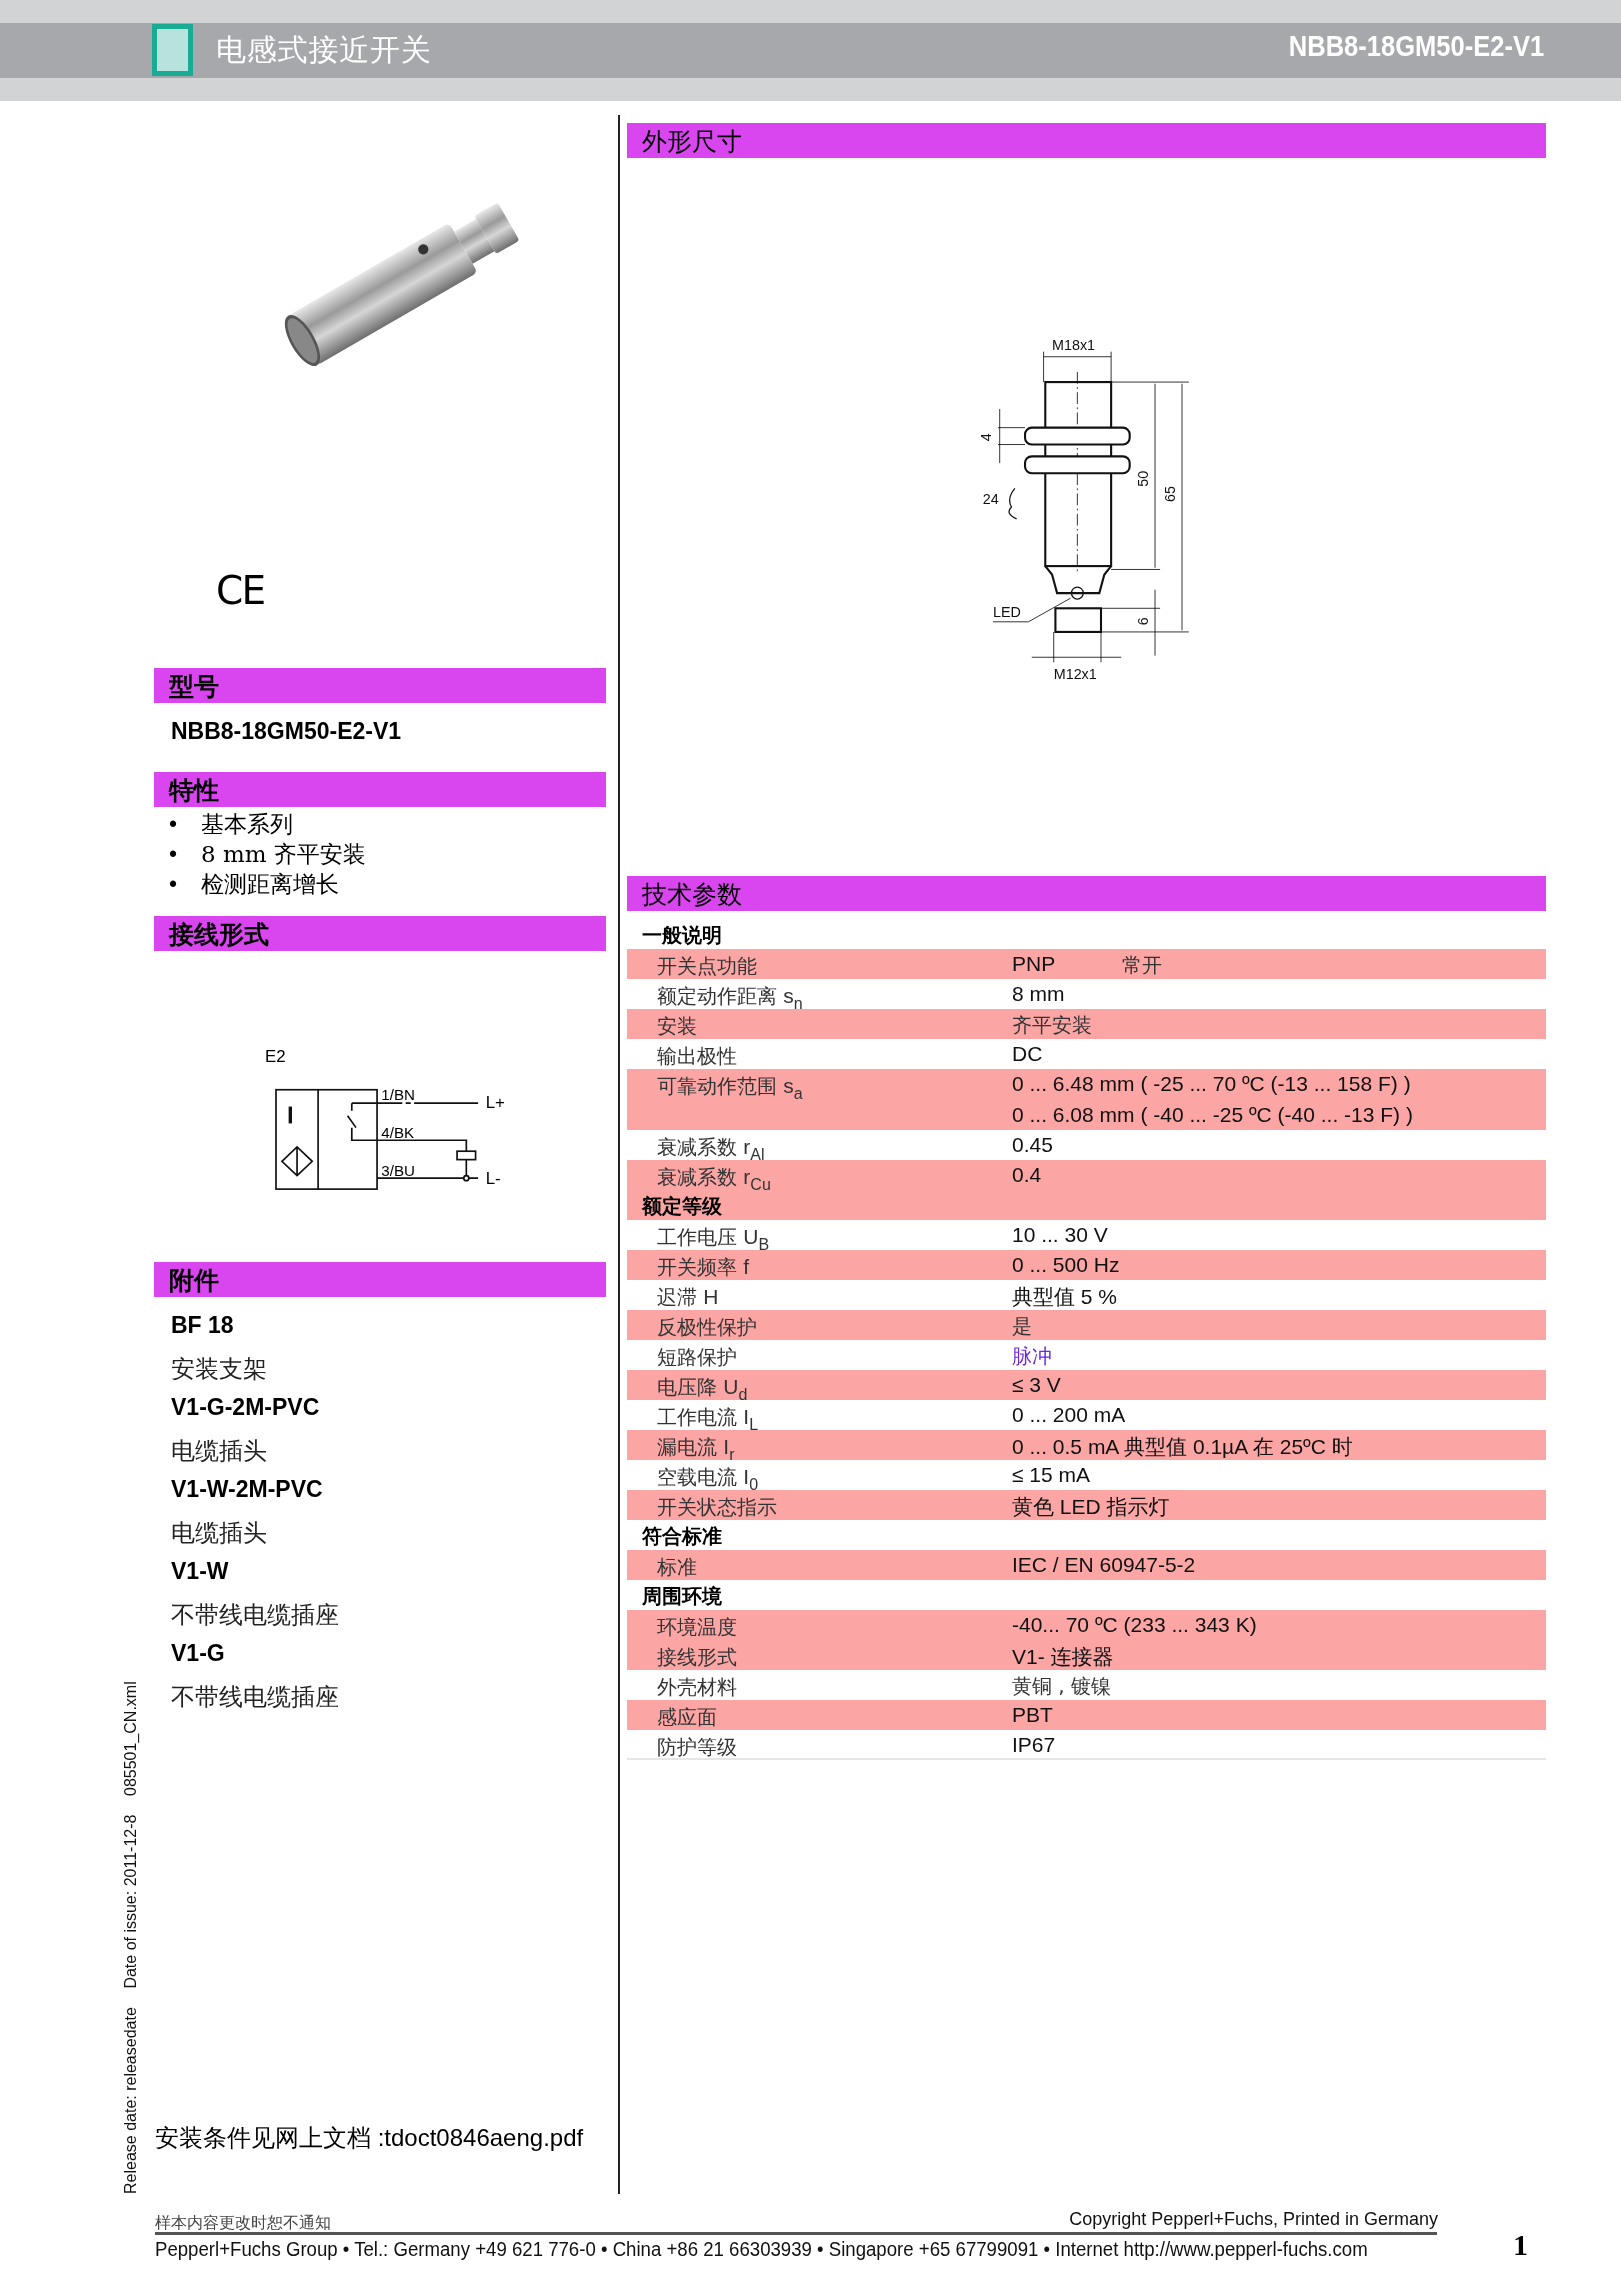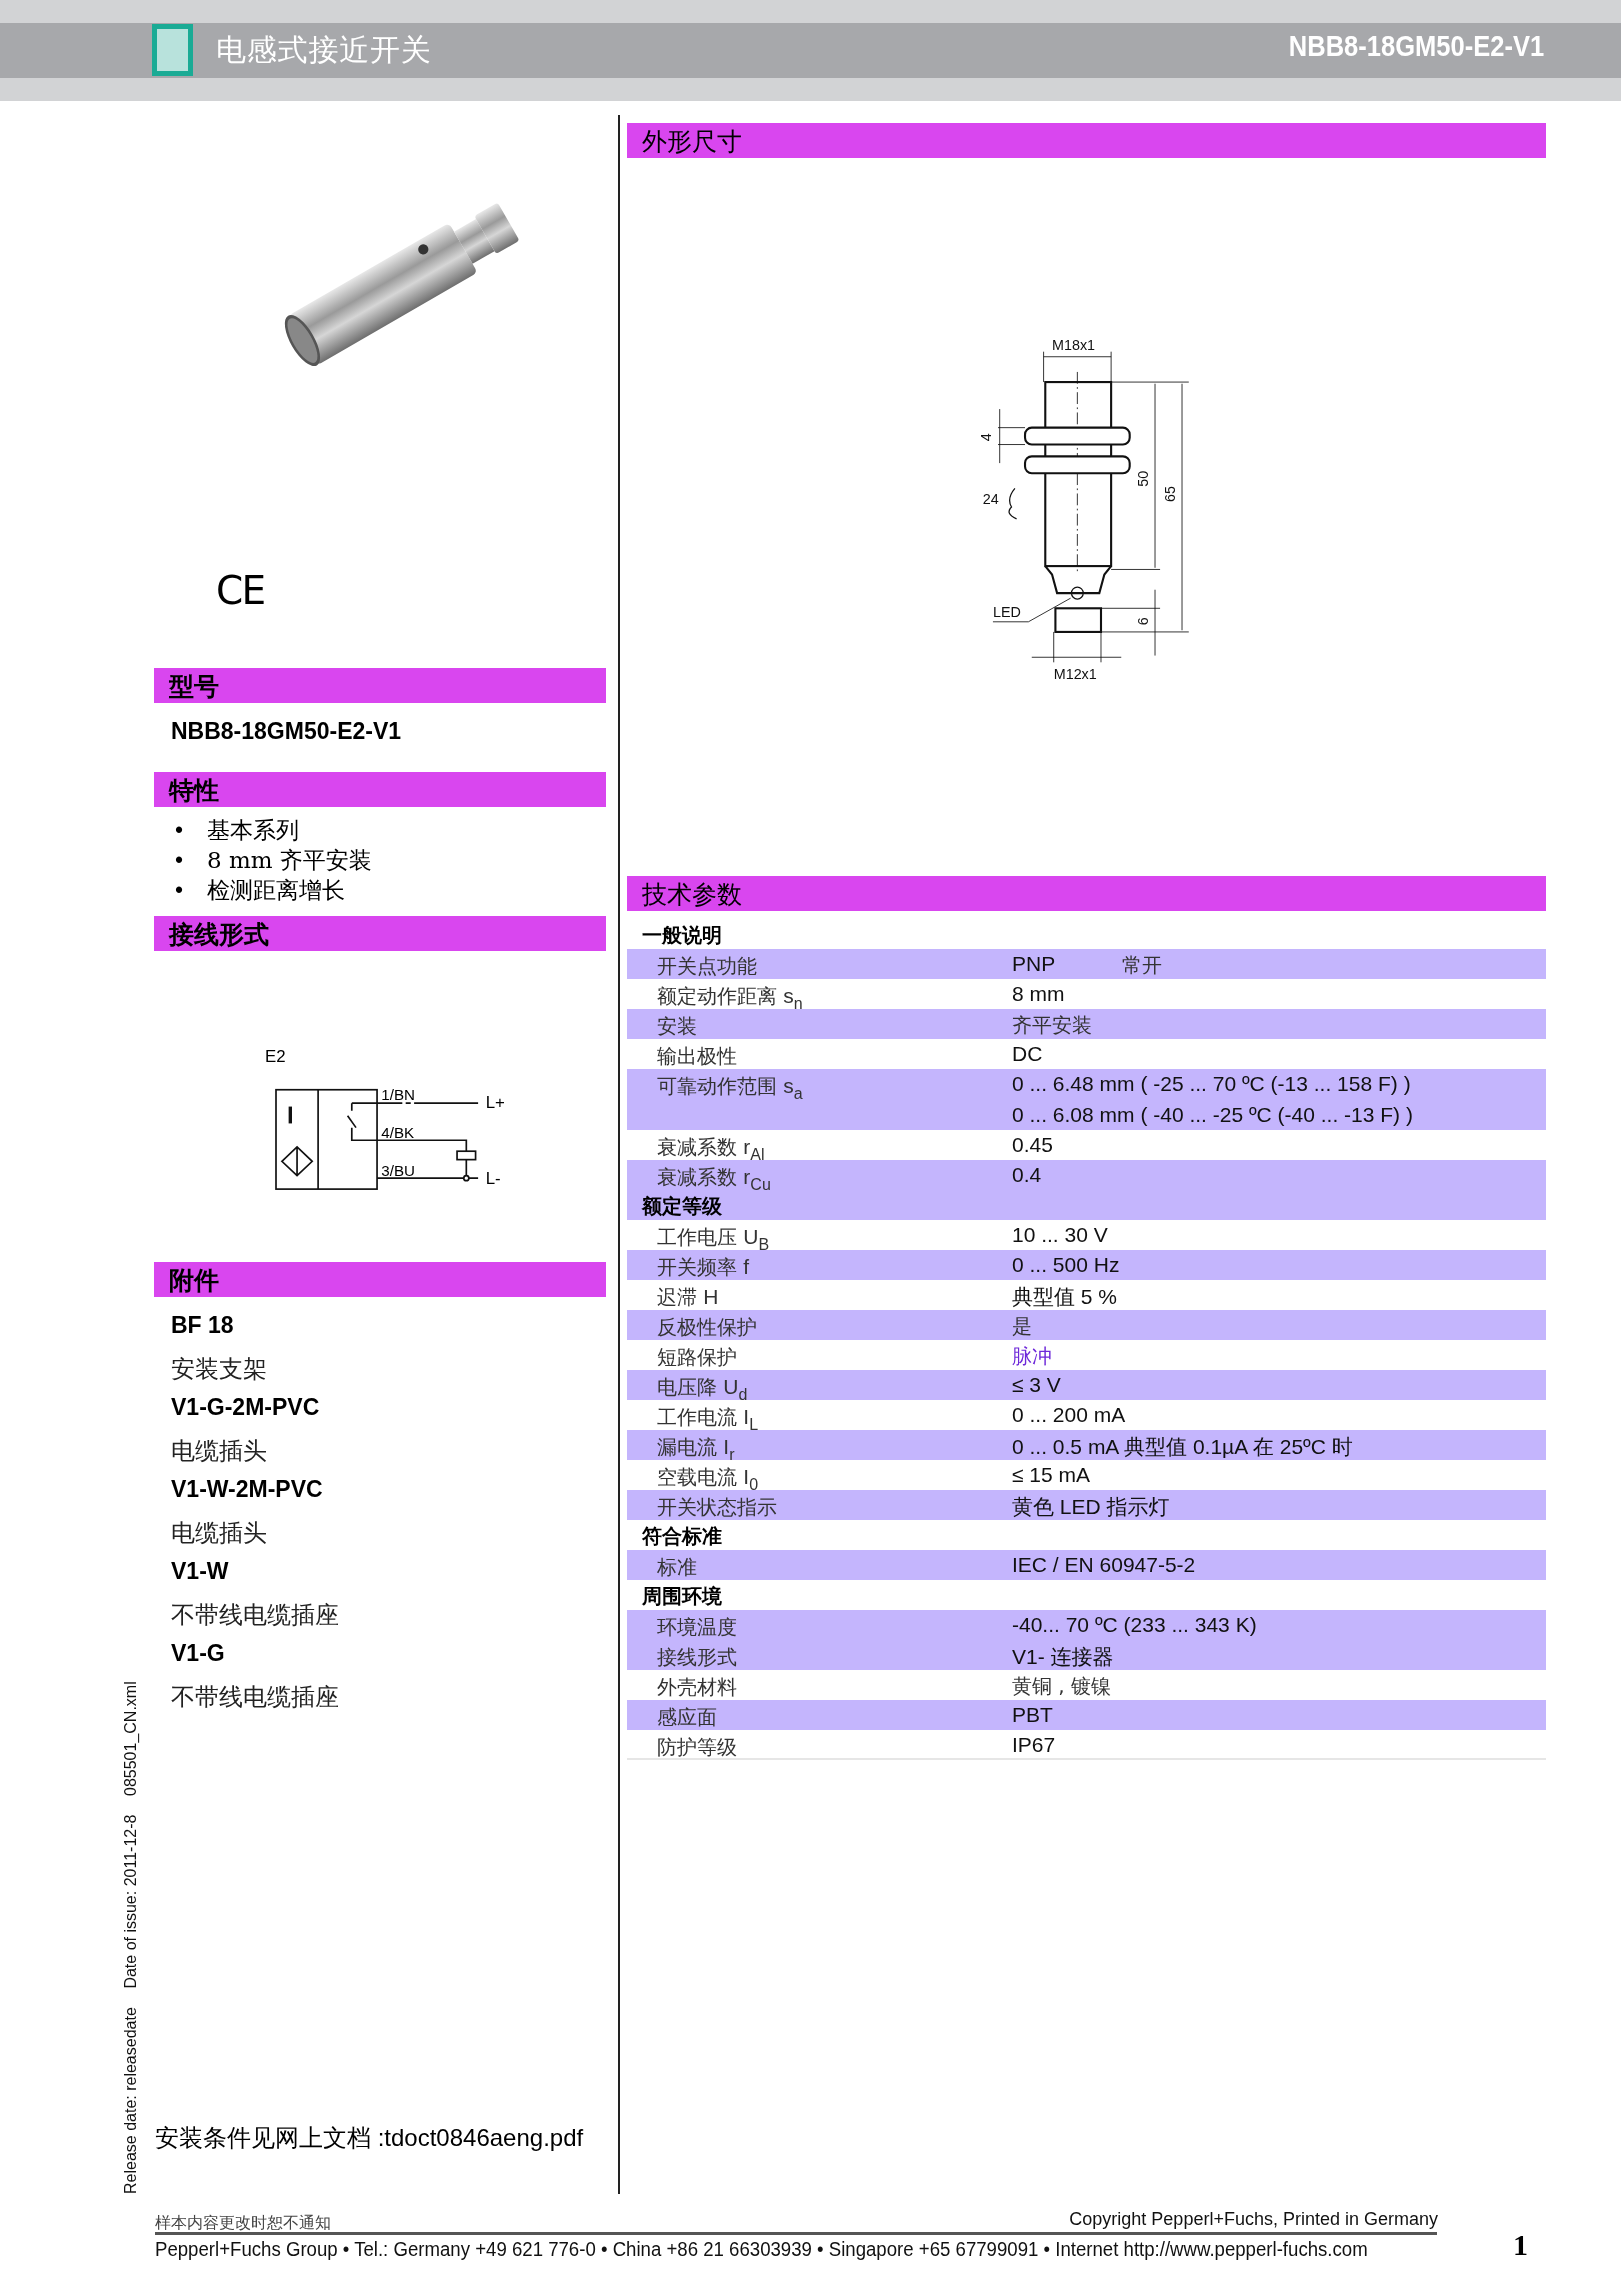--- a/index.html
+++ b/index.html
@@ -27,21 +27,21 @@
              line-height:37px; }
   .left-col .sec-hdr { left:154px; width:452px; }
   .right-hdr { left:627px; width:919px; font-weight:normal; }
 
   .product-photo { position:absolute; left:245px; top:177px; width:287px; height:220px; }
   .ce-mark { position:absolute; left:216px; top:568px; font-size:39px; letter-spacing:-1.7px;
              font-family:"DejaVu Sans", sans-serif; }
 
   .model-text { position:absolute; left:171px; top:718px; font-size:23px; font-weight:bold; }
 
-  .features { position:absolute; left:169px; top:809px; margin:6px; padding:0; list-style:none; }
+  .features { position:absolute; left:169px; top:809px; margin:0; padding:0; list-style:none; }
   .features li { font-family:"DejaVu Serif", serif; font-size:23px; height:30px; line-height:30px; }
   .features .bullet { display:inline-block; width:32px; font-family:"Liberation Sans", sans-serif; }
 
   .wiring { position:absolute; left:253px; top:1035px; width:270px; height:160px; }
 
   .acc-list { position:absolute; left:171px; top:1311px; }
   .acc-code { font-size:23px; font-weight:bold; height:41px; line-height:29px; }
   .acc-desc { font-family:"DejaVu Serif", serif; font-size:24px; color:#222; height:41px; line-height:34px; }
 
   .install-note { position:absolute; left:155px; top:2122px; font-size:24px; }
@@ -53,21 +53,21 @@
 
   
   .dim-drawing { position:absolute; left:971px; top:321px; width:287px; height:372px; }
 
   
   .tech { position:absolute; left:627px; top:919px; width:919px; }
   .trow { position:relative; height:30px; box-sizing:border-box; font-size:21px; }
   .trow.group { height:30px; }
   .trow.group .gl { position:absolute; left:15px; top:3.4px; font-family:"DejaVu Sans", sans-serif;
                     font-weight:bold; font-size:20px; }
-  .trow.shade { background:#c4b5fd; }
+  .trow.shade { background:#fca5a5; }
   .trow .k { position:absolute; left:30px; top:4.2px; font-family:"DejaVu Sans", sans-serif; font-size:20px; color:#333; white-space:nowrap; }
   .trow .k sub { font-family:"Liberation Sans", sans-serif; font-size:16px; vertical-align:-6px; }
   .trow .k .sym { font-family:"Liberation Sans", sans-serif; font-size:21px; }
   .trow .v { position:absolute; left:385px; top:3.4px; white-space:nowrap; color:#111; }
   .trow .v2 { position:absolute; left:495px; top:3.4px; font-family:"DejaVu Sans", sans-serif; font-size:20px; color:#333;text-align:center; }
   .trow.tall { height:61px; }
   .trow.tall .v.l2 { top:34px; }
   .trow.last { border-bottom:2.5px solid #e6e6e6; }
 
   

